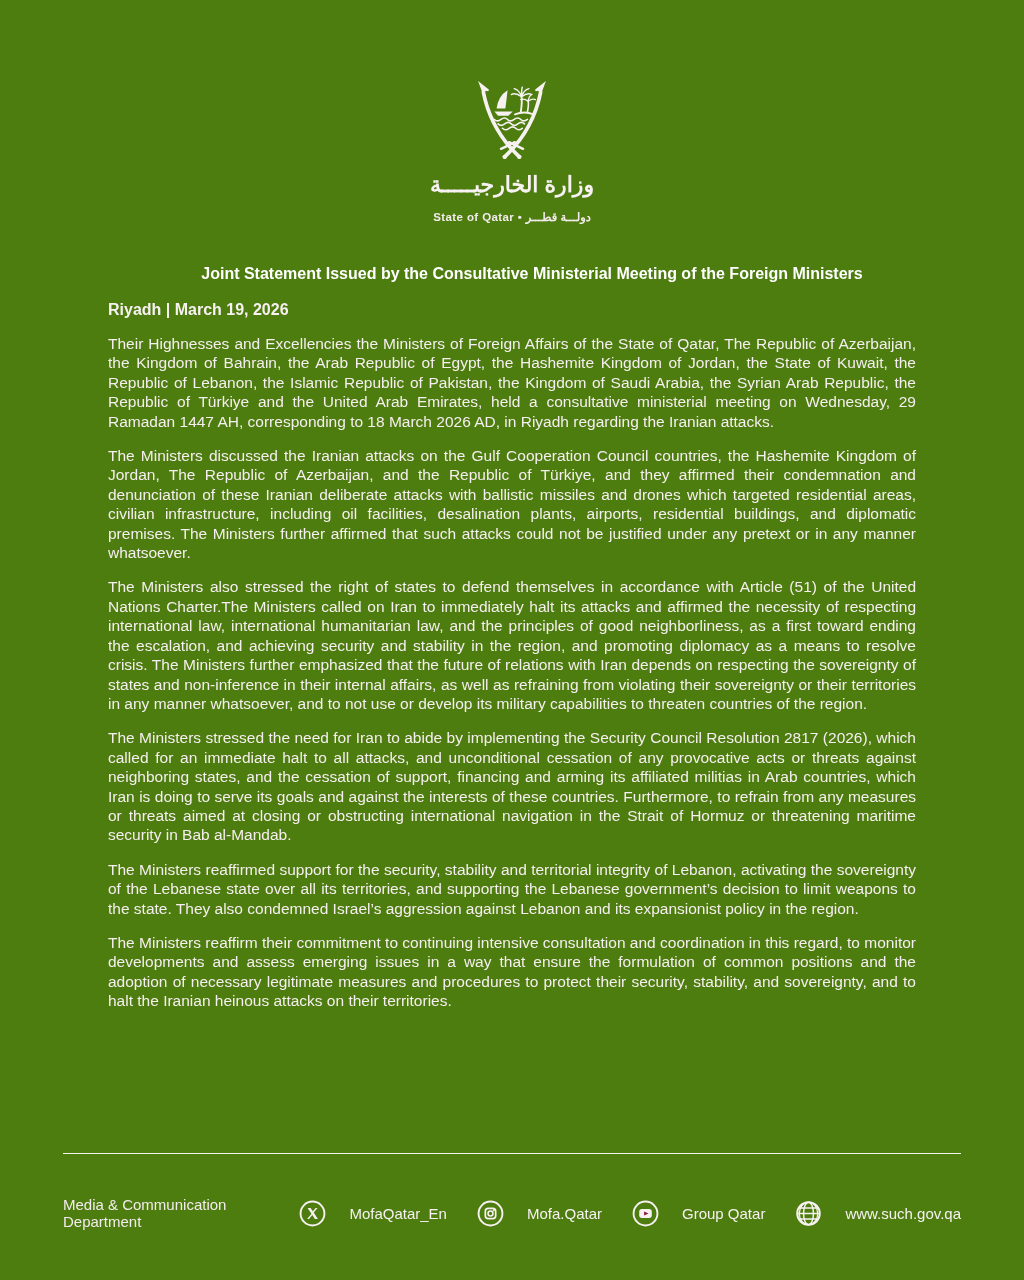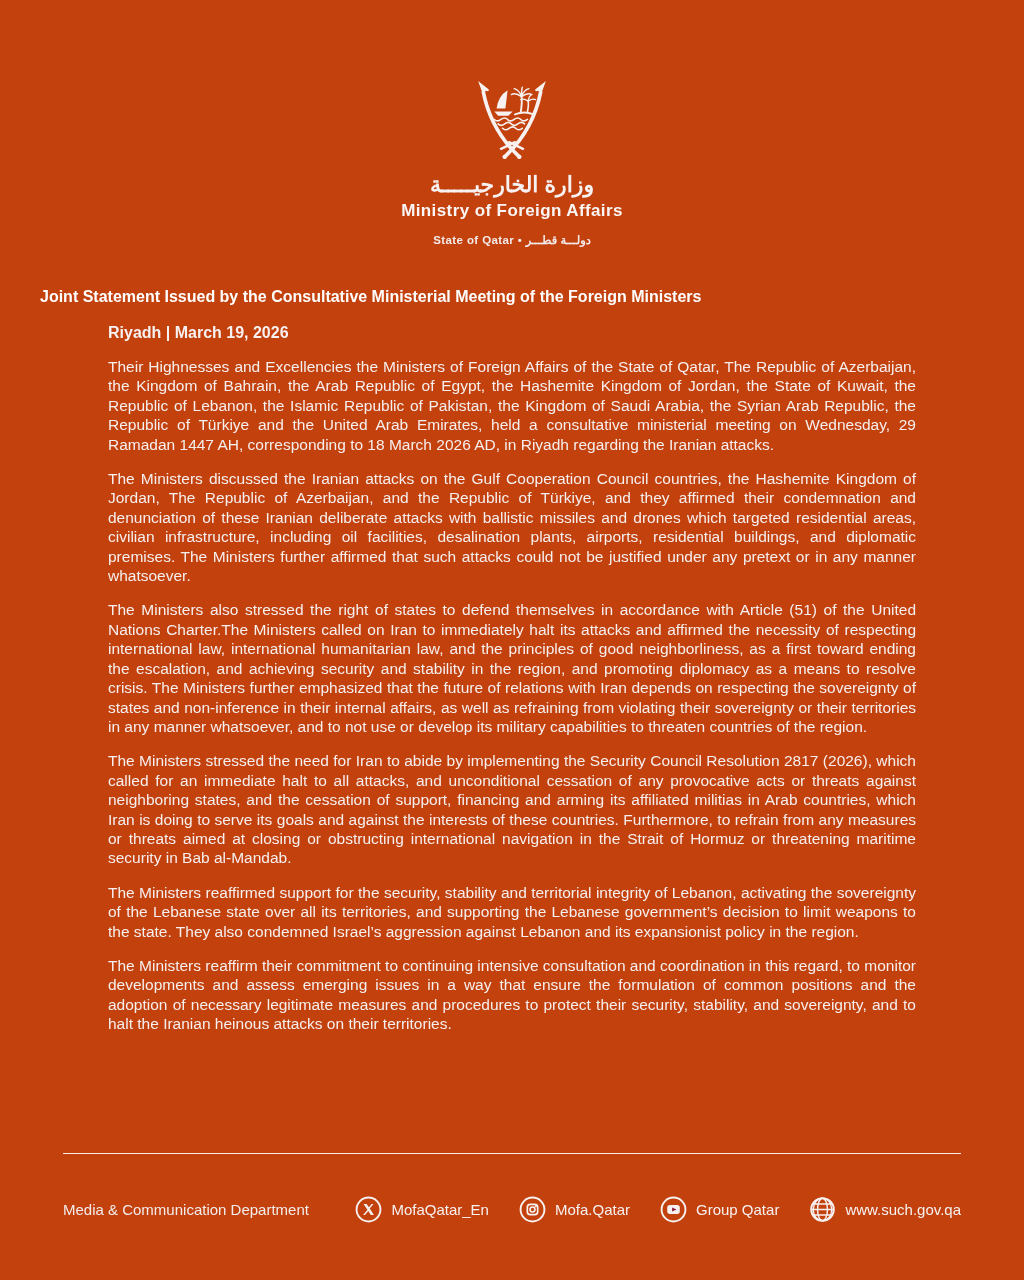--- a/index.html
+++ b/index.html
@@ -4,21 +4,21 @@
 <style>
   html, body { margin: 0; padding: 0; }
   body {
     width: 1024px; height: 1280px;
     font-family: "Liberation Sans", sans-serif;
     background: #8B1638;
   }
   .page {
     position: relative;
     width: 1024px; height: 1280px;
-    background: #c2410c;
+    background: #4d7c0f;
     color: #F7F1F1;
     overflow: hidden;
   }
 
   
   .masthead {
     padding-top: 74px;
     text-align: center;
   }
   .emblem { display: inline-block; width: 100px; height: 88px; }
@@ -41,21 +41,21 @@
     margin-top: 12px;
     font-size: 11.5px;
     font-weight: bold;
     letter-spacing: .4px;
     color: #F3EBEB;
   }
 
   
   .title-block {
     margin-top: 30px;
-    text-align: left;
+    text-align: center;
     font-weight: bold;
     font-size: 16px;
     color: #FFFFFF;
     padding-left: 40px;
   }
   .title-block .t-line {
     line-height: 39px;
     white-space: nowrap;
   }
 
@@ -92,21 +92,21 @@
   }
   .footer-row {
     margin-top: 42px;
     display: flex;
     align-items: center;
     justify-content: space-between;
     font-size: 15px;
   }
   .dept { color: #F3ECEC; }
   .social { display: flex; align-items: center; gap: 30px; }
-  .social-item { display: flex; align-items: center; gap: 9px; cursor: pointer; }
+  .social-item { display: flex; align-items: center; gap: 23px; cursor: pointer; }
   .social-item .s-icon { width: 27px; height: 27px; display: inline-block; }
   .social-item .s-icon svg { width: 100%; height: 100%; display: block; }
   .s-label { color: #F7F1F1; white-space: nowrap; }
 </style>
 </head>
 <body>
 
 <div class="page">
 
   <header class="masthead">
@@ -132,21 +132,20 @@
         <path d="M81 52 C 82 47 83 42 82 37" stroke-width="2.2"></path>
         <path d="M82 37 q -6 -4 -10 -2 M82 37 q 6 -4 10 -2 M82 37 q 1 -7 5 -9" stroke-width="1.8"></path>
         <path d="M64 55 Q 77 50 89 55" stroke-width="2.4"></path>
 
         <path d="M36 62 q 4 4 9 0 t 9 0 t 9 0 t 9 0 t 9 0" stroke-width="2.2"></path>
         <path d="M41 68 q 4 4 9 0 t 9 0 t 9 0 t 9 0" stroke-width="2.2"></path>
         <path d="M47 74 q 4 4 9 0 t 9 0 t 9 0" stroke-width="2.2"></path>
       </svg>
     </span>
     <div class="ar-name">وزارة الخارجيـــــة</div>
-    <div class="en-name">Ministry of Foreign Affairs</div>
     <div class="state-line">State of Qatar • دولـــة قطـــر</div>
   </header>
 
   <div class="title-block">
     <div class="t-line">Joint Statement Issued by the Consultative Ministerial Meeting of the Foreign Ministers</div>
   </div>
 
   <main class="content">
     <div class="dateline">Riyadh | March 19, 2026</div>
     <p>Their Highnesses and Excellencies the Ministers of Foreign Affairs of the State of Qatar, The Republic of Azerbaijan, the Kingdom of Bahrain, the Arab Republic of Egypt, the Hashemite Kingdom of Jordan, the State of Kuwait, the Republic of Lebanon, the Islamic Republic of Pakistan, the Kingdom of Saudi Arabia, the Syrian Arab Republic, the Republic of Türkiye and the United Arab Emirates, held a consultative ministerial meeting on Wednesday, 29 Ramadan 1447 AH, corresponding to 18 March 2026 AD, in Riyadh regarding the Iranian attacks.</p>

